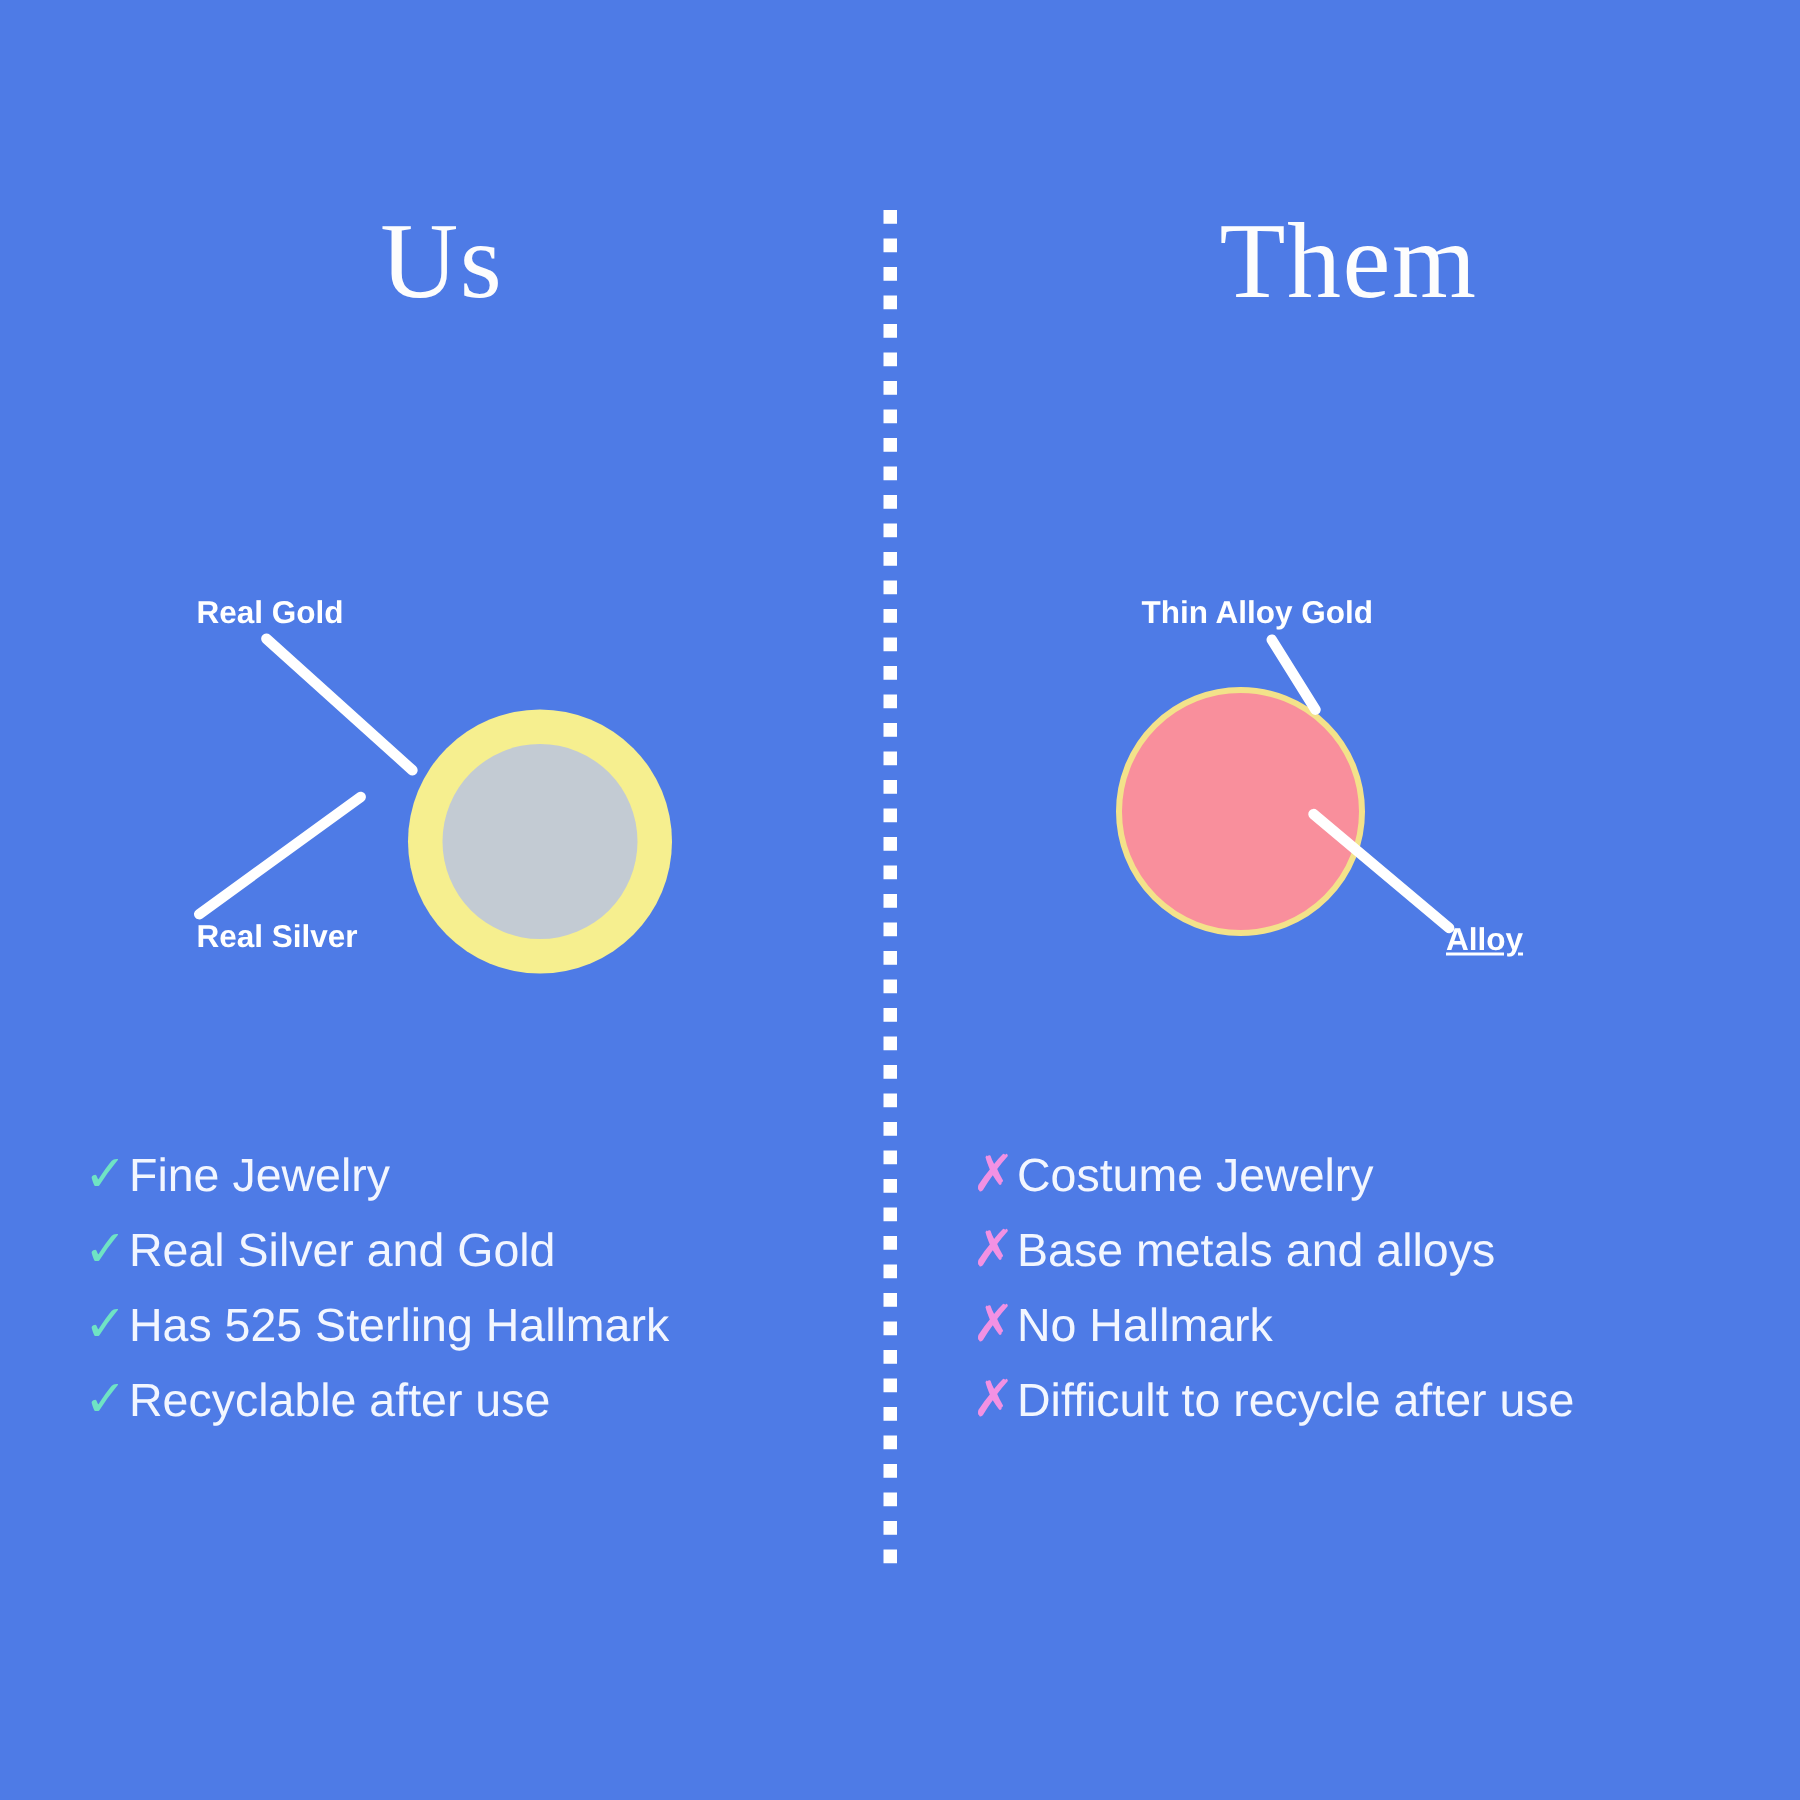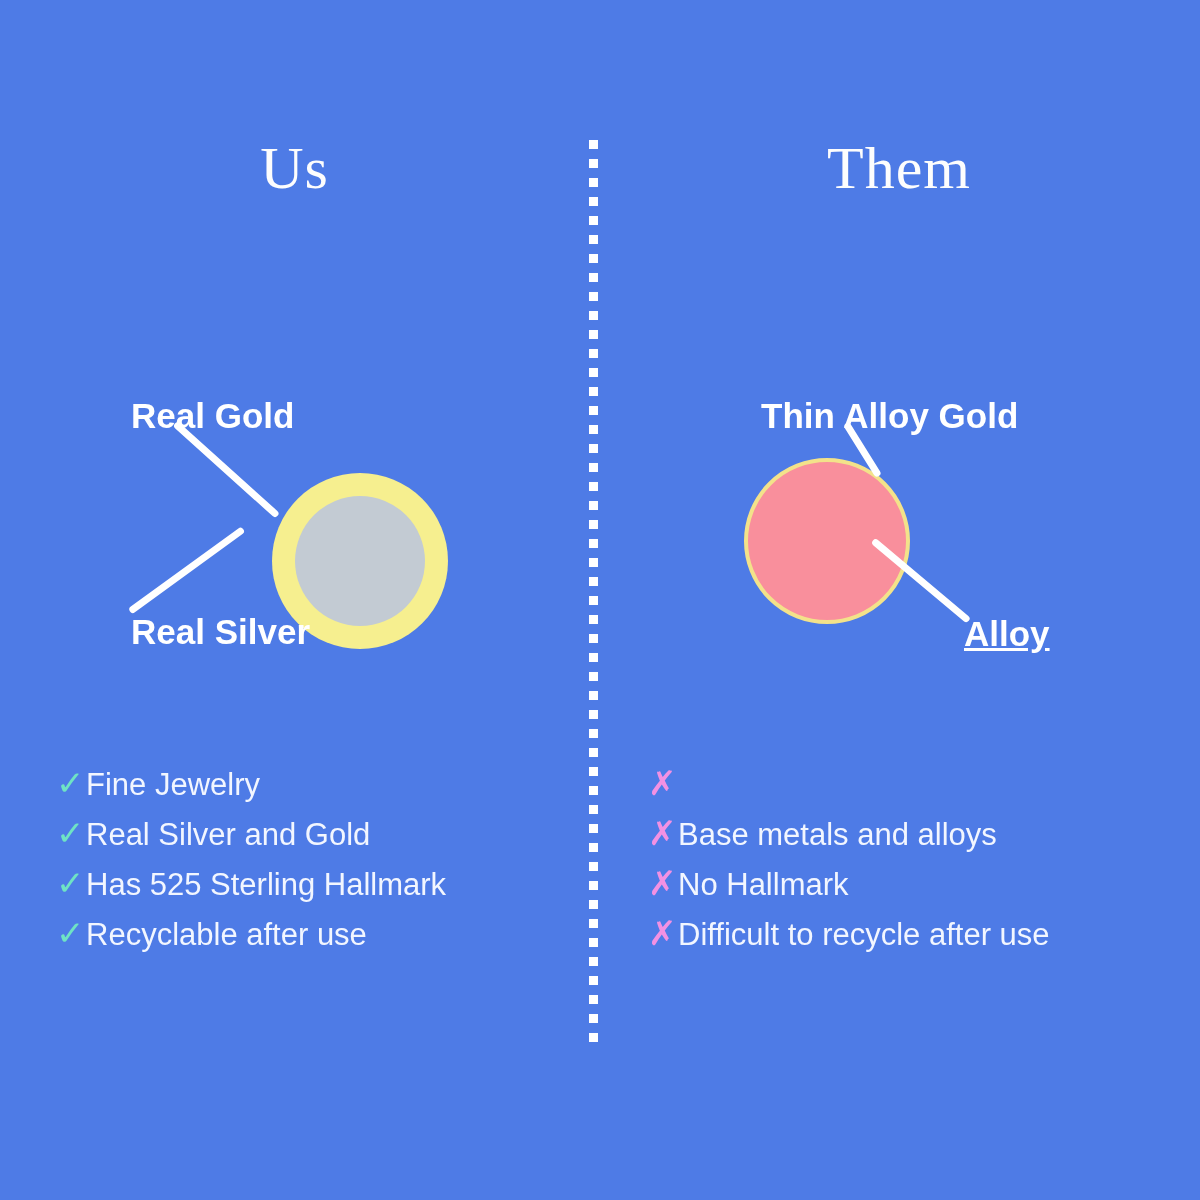--- a/index.html
+++ b/index.html
@@ -50,21 +50,21 @@
   .column.right { left: 598px; width: 602px; }
 
   
   .heading {
     position: absolute;
     top: 138px;
     width: 100%;
     text-align: center;
     font-family: "Liberation Serif", serif;
     font-weight: 400;
-    font-size: 60px;
+    font-size: 72px;
     line-height: 1.0;
     color: #fdfdfd;
     letter-spacing: 1px;
   }
   .column.left .heading  { padding-right: 40px; }
   .column.right .heading { padding-right: 28px; }
 
   
   .diagram {
     position: absolute;
@@ -113,21 +113,21 @@
     height: 7px;
     border-radius: 4px;
     transform-origin: 0 50%;
   }
 
   
   .callout {
     position: absolute;
     font-family: "Liberation Sans", sans-serif;
     font-weight: 700;
-    font-size: 35px;
+    font-size: 21px;
     line-height: 1;
     color: #ffffff;
     white-space: nowrap;
   }
 
   
   .features {
     position: absolute;
     top: 766px;
     left: 0;
@@ -211,20 +211,21 @@
       <div class="leader" style="left:248px; top:50px; width:62px; transform:rotate(58deg);"></div>
       <div class="leader" style="left:275px; top:167px; width:125px; transform:rotate(40deg);"></div>
 
       <div class="callout" style="left:163px; top:28px;">Thin Alloy Gold</div>
       <div class="callout" style="left:366px; top:246px;text-decoration:underline;">Alloy</div>
     </div>
 
     <div class="features">
       <div class="feature-row">
         <span class="mark cross">✗</span>
+        <span class="feature-text">Costume Jewelry</span>
       </div>
       <div class="feature-row">
         <span class="mark cross">✗</span>
         <span class="feature-text">Base metals and alloys</span>
       </div>
       <div class="feature-row">
         <span class="mark cross">✗</span>
         <span class="feature-text">No Hallmark</span>
       </div>
       <div class="feature-row">

